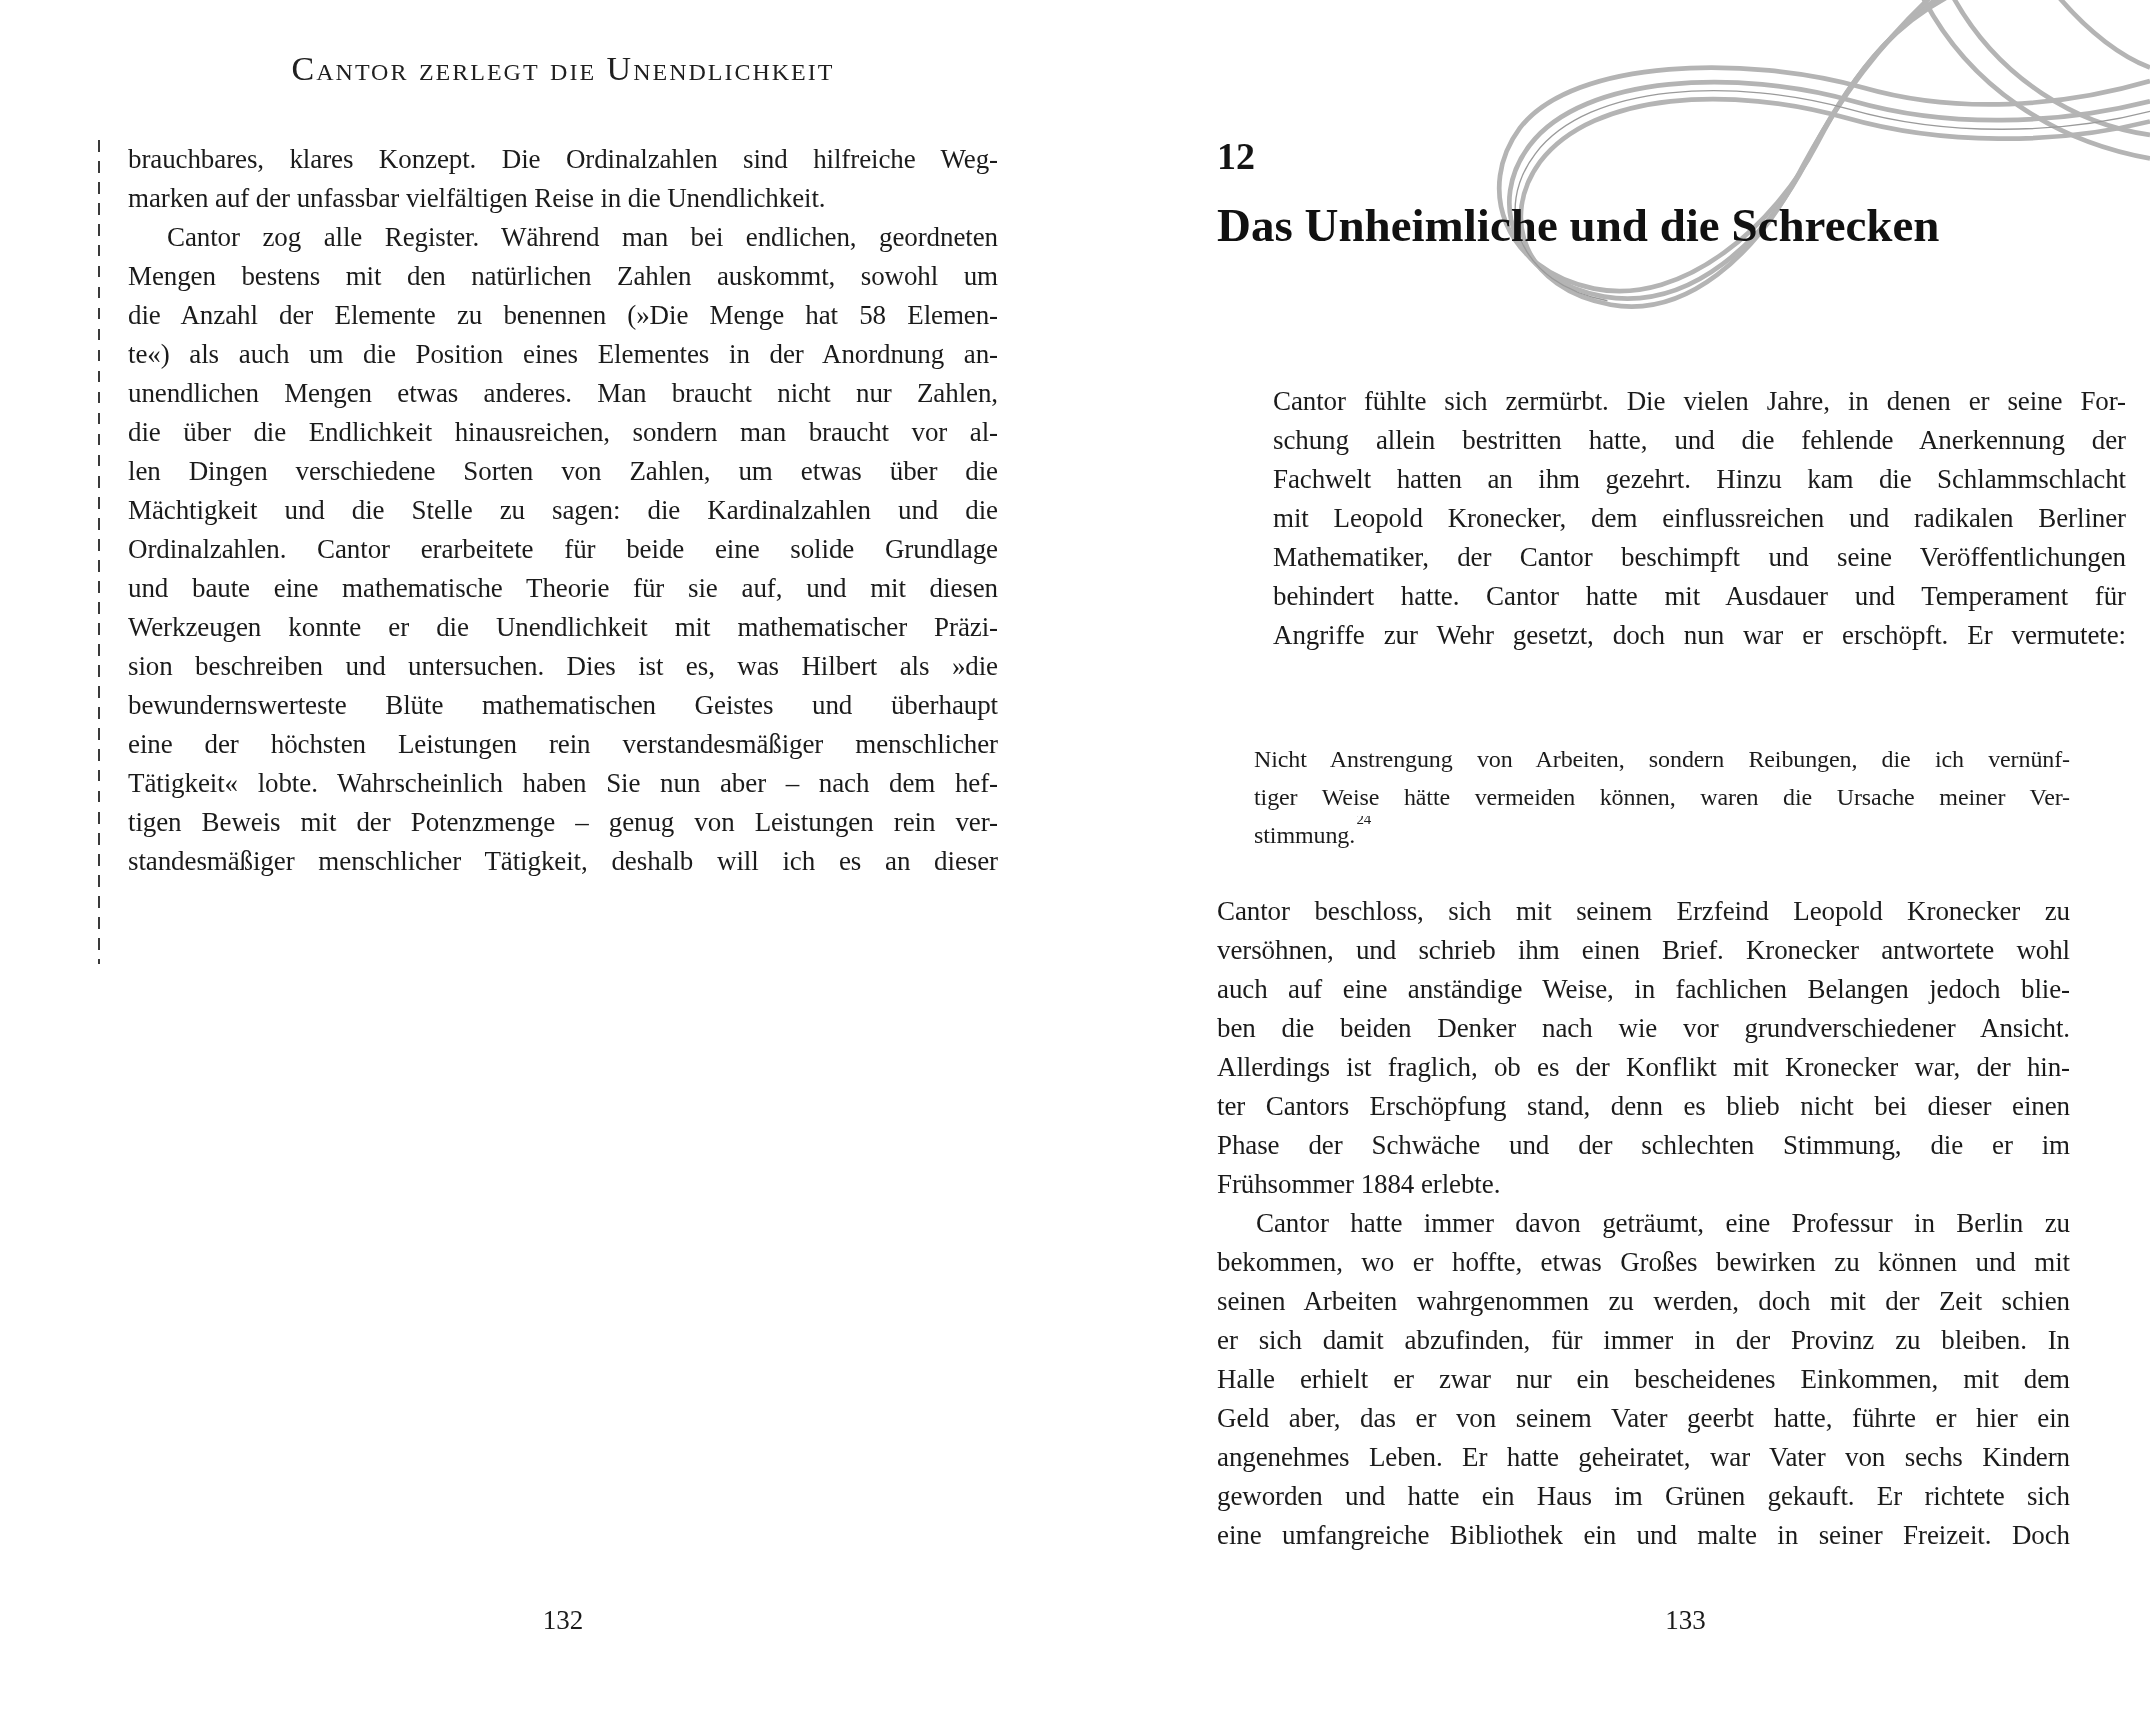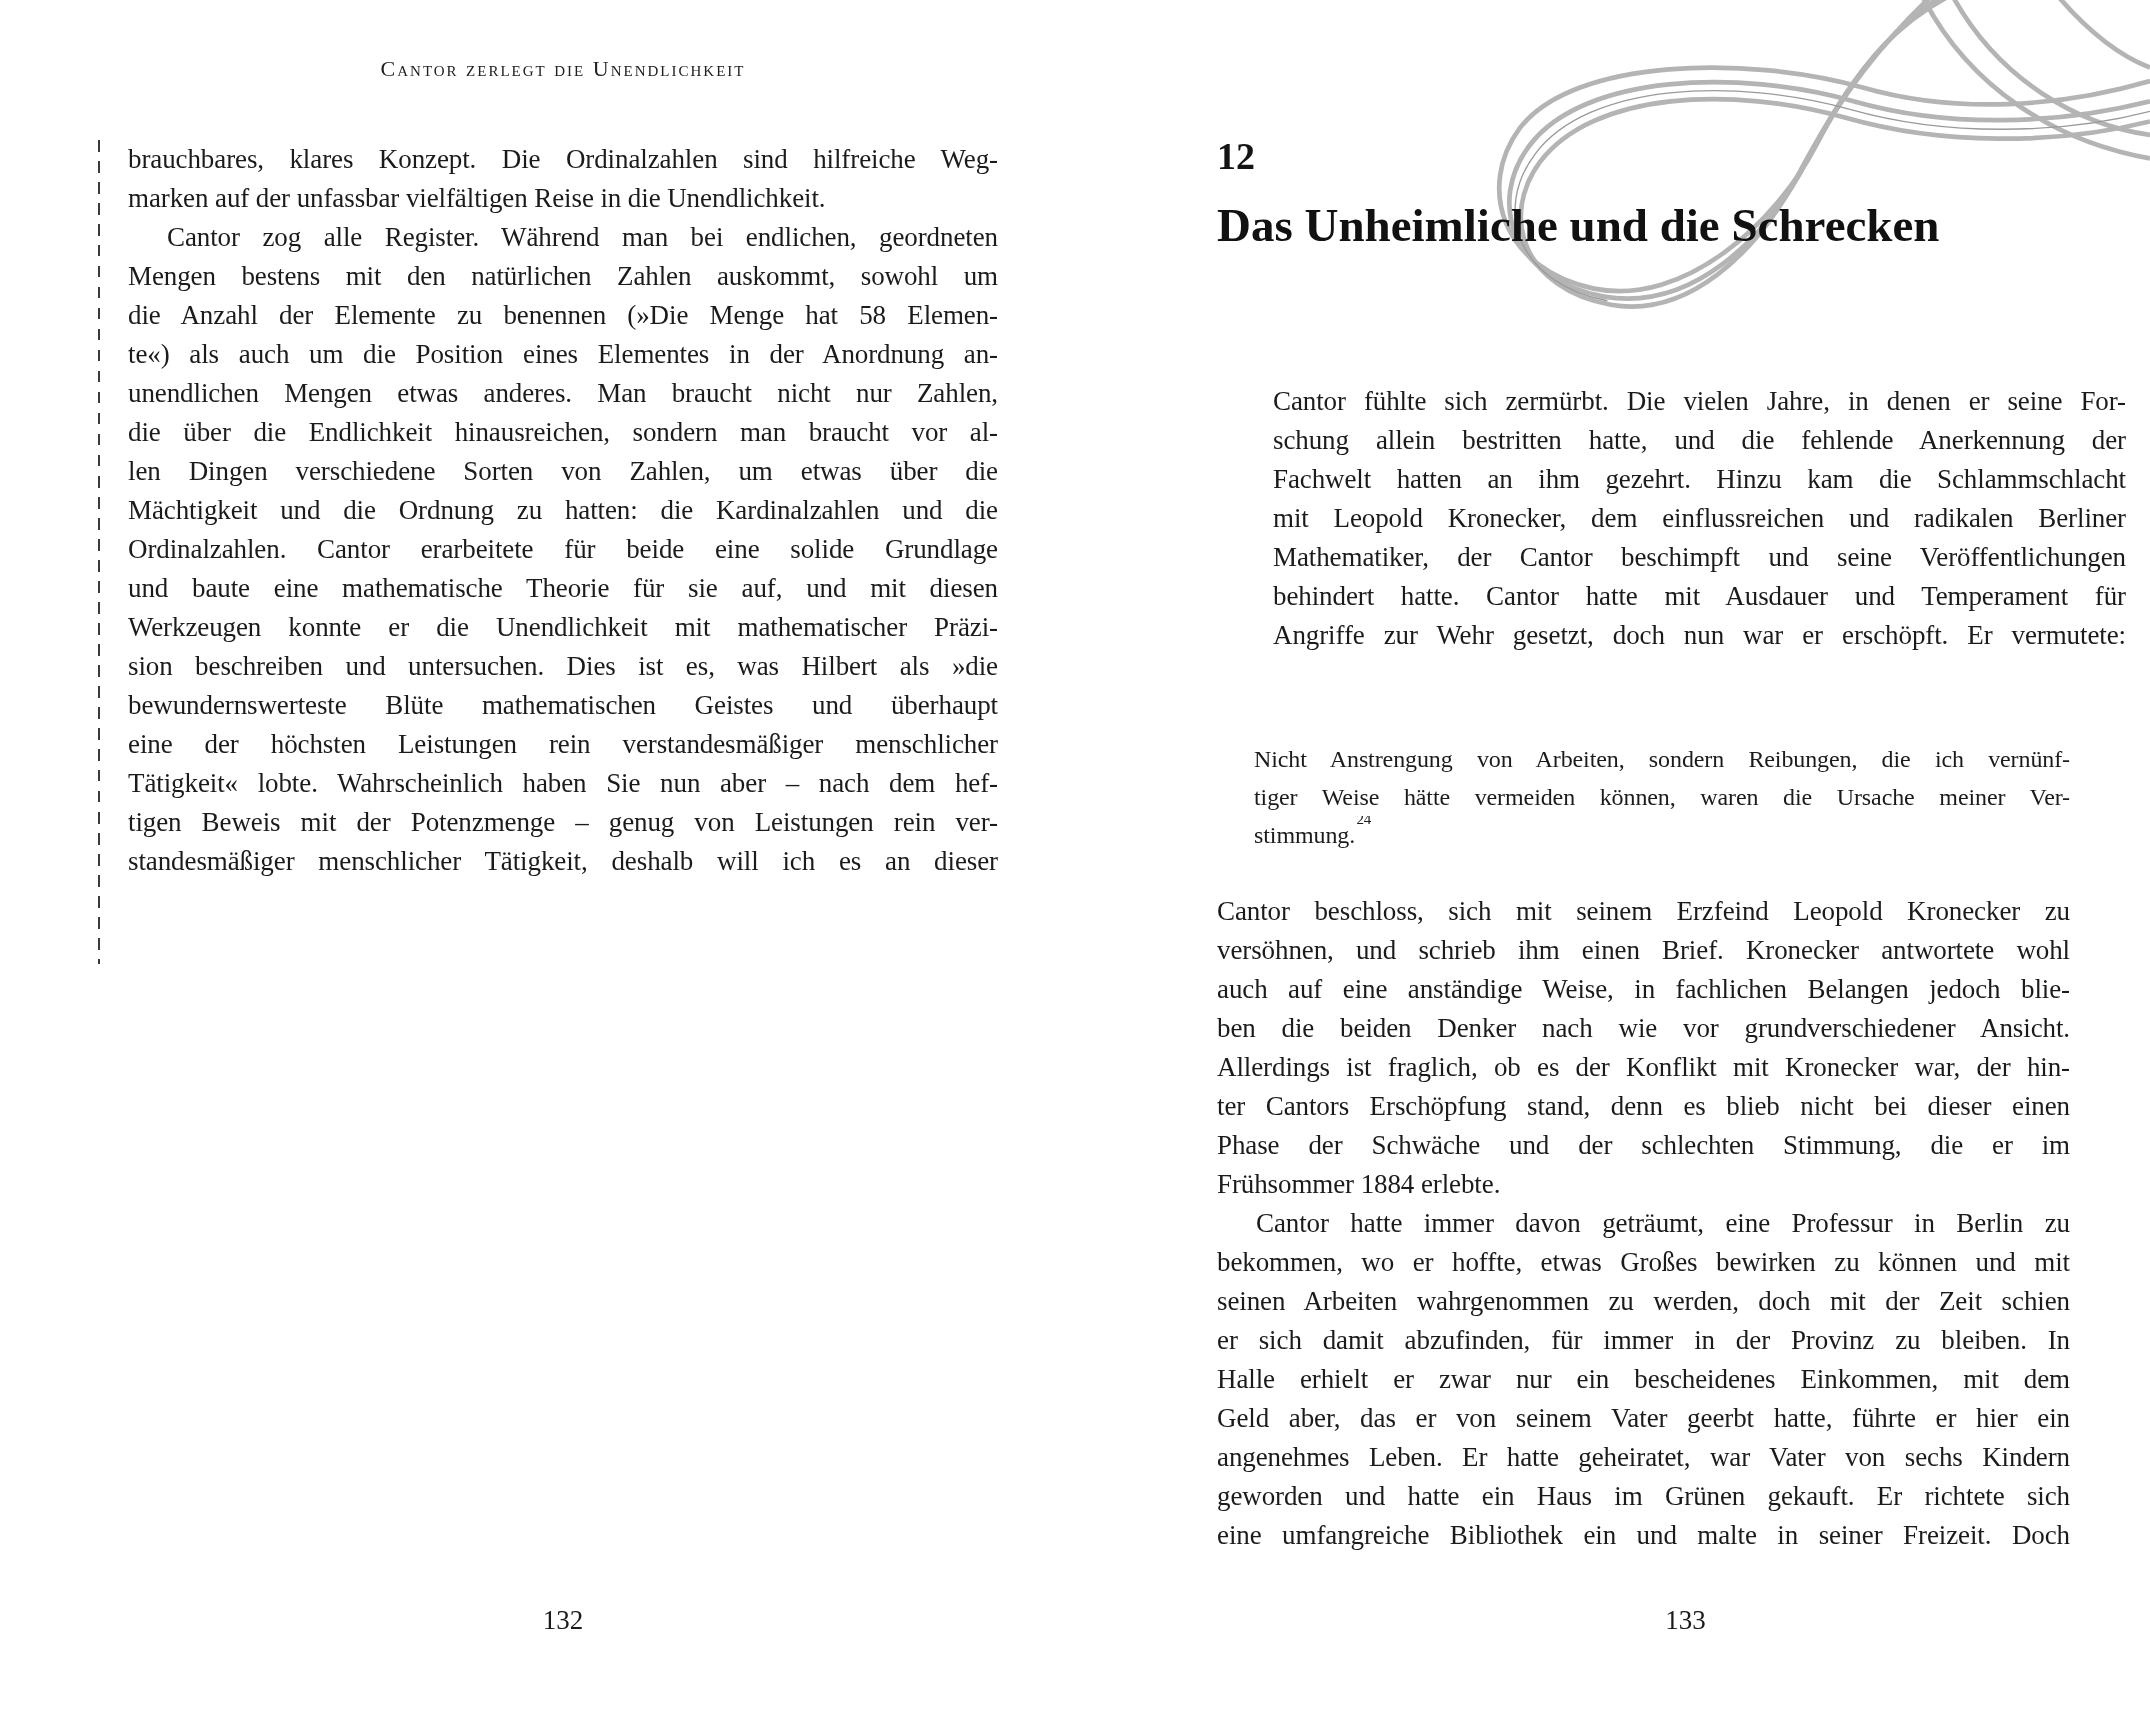--- a/index.html
+++ b/index.html
@@ -11,21 +11,21 @@
     font-family:"Liberation Serif","DejaVu Serif",serif;
     overflow:hidden;
   }
   .abs{position:absolute;}
 
   
   .running-head{
     left:128px;top:55px;width:870px;
     text-align:center;
     font-variant:small-caps;
-    font-size:22px;line-height:27px;
+    font-size:34px;line-height:27px;
     letter-spacing:2px;
     color:#202020;
   }
 
   
   .change-bar{
     left:98px;top:140px;width:2px;height:824px;
     background:repeating-linear-gradient(to bottom,#3a3a3a 0 11.5px,transparent 11.5px 21px);
   }
 
@@ -112,21 +112,21 @@
           <div class="line">marken auf der unfassbar vielfältigen Reise in die Unendlichkeit.</div>
         </div>
         <div>
           <div class="line j ind">Cantor zog alle Register. Während man bei endlichen, geordneten</div>
           <div class="line j">Mengen bestens mit den natürlichen Zahlen auskommt, sowohl um</div>
           <div class="line j">die Anzahl der Elemente zu benennen (»Die Menge hat 58 Elemen-</div>
           <div class="line j">te«) als auch um die Position eines Elementes in der Anordnung an-</div>
           <div class="line j">unendlichen Mengen etwas anderes. Man braucht nicht nur Zahlen,</div>
           <div class="line j">die über die Endlichkeit hinausreichen, sondern man braucht vor al-</div>
           <div class="line j">len Dingen verschiedene Sorten von Zahlen, um etwas über die</div>
-          <div class="line j">Mächtigkeit und die Ordnung zu hatten: die Kardinalzahlen und die</div>
+          <div class="line j">Mächtigkeit und die Stelle zu sagen: die Kardinalzahlen und die</div>
           <div class="line j">Ordinalzahlen. Cantor erarbeitete für beide eine solide Grundlage</div>
           <div class="line j">und baute eine mathematische Theorie für sie auf, und mit diesen</div>
           <div class="line j">Werkzeugen konnte er die Unendlichkeit mit mathematischer Präzi-</div>
           <div class="line j">sion beschreiben und untersuchen. Dies ist es, was Hilbert als »die</div>
           <div class="line j">bewundernswerteste Blüte mathematischen Geistes und überhaupt</div>
           <div class="line j">eine der höchsten Leistungen rein verstandesmäßiger menschlicher</div>
           <div class="line j">Tätigkeit« lobte. Wahrscheinlich haben Sie nun aber – nach dem hef-</div>
           <div class="line j">tigen Beweis mit der Potenzmenge – genug von Leistungen rein ver-</div>
           <div class="line j">standesmäßiger menschlicher Tätigkeit, deshalb will ich es an dieser</div>
         </div>

